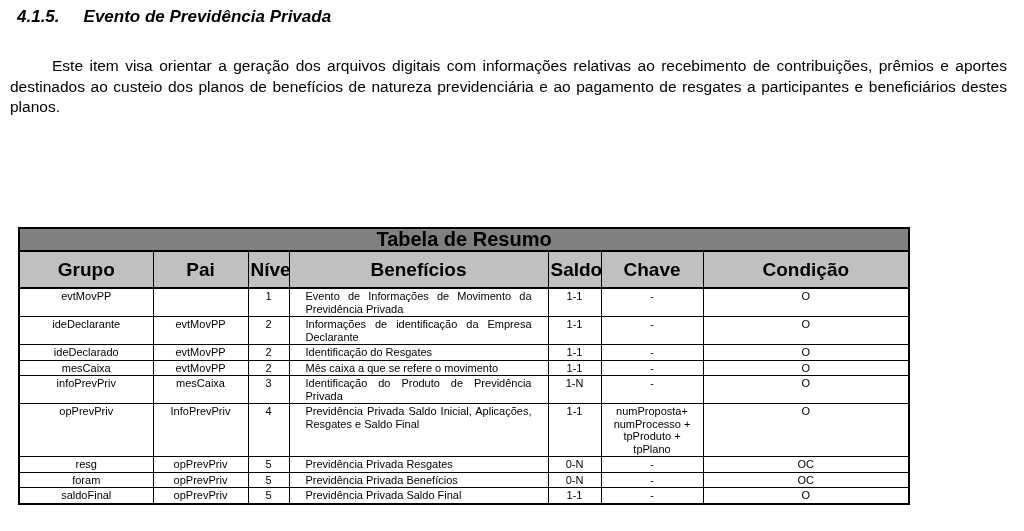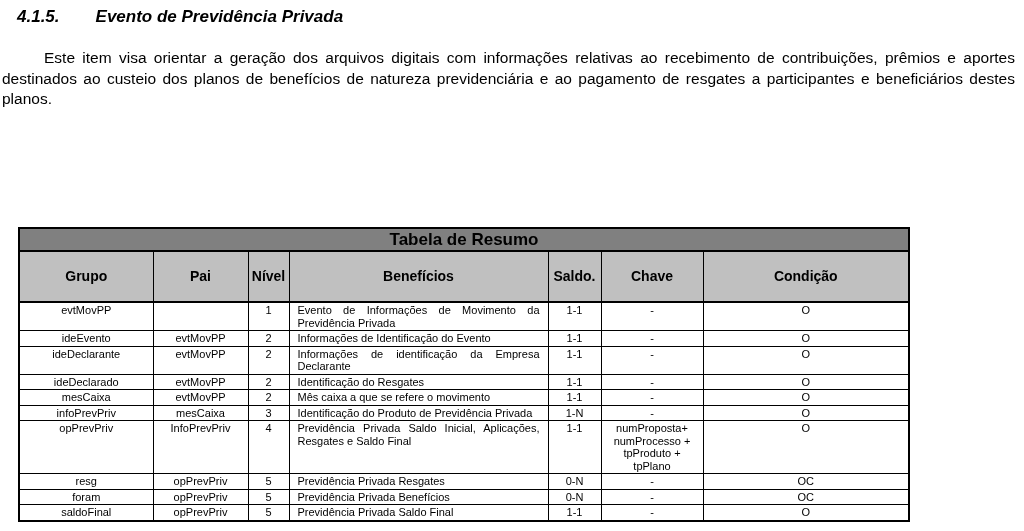--- a/index.html
+++ b/index.html
@@ -17,33 +17,33 @@
   .heading {
     position: absolute;
     top: 6px;
     left: 17px;
     font-size: 17px;
     line-height: 22px;
     font-weight: bold;
     font-style: italic;
     white-space: nowrap;
   }
-  .heading .num { margin-right: 36px; }
+  .heading .num { margin-right: 24px; }
 
   
   .bodytext {
     position: absolute;
     top: 48px;
     left: 2px;
     width: 1013px;
     font-size: 15.5px;
     line-height: 20.7px;
     text-align: justify;
   }
-  .bodytext p { margin: 0; text-indent: 42px; }
+  .bodytext p { margin: 8px; text-indent: 42px; }
   .bodytext p + p { margin-top: 11px; }
 
   
   .resume-table {
     position: absolute;
     top: 227px;
     left: 18px;
     width: 890px;
     border-collapse: collapse;
     table-layout: fixed;
@@ -51,45 +51,45 @@
     font-size: 11px;
   }
   .resume-table td, .resume-table th {
     border: 1px solid #000000;
     overflow: hidden;
   }
   .title-row td {
     background: #808080;
     text-align: center;
     font-weight: bold;
-    font-size: 17px;
+    font-size: 20px;
     height: 18px;
     line-height: 19px;
     border-bottom: 2px solid #000000;
   }
   .header-row th {
     background: #c0c0c0;
     text-align: center;
     font-weight: bold;
-    font-size: 14px;
+    font-size: 19px;
     height: 17px;
     line-height: 17px;
     border-bottom: 2px solid #000000;
-    padding: 16px 2px;
+    padding: 9px 2px;
   }
   .resume-table tbody td {
     vertical-align: top;
     text-align: center;
     line-height: 12.5px;
     padding: 1px 3px;
     height: 12px;
   }
   .resume-table tbody td.col-descricao {
     text-align: justify;
-    padding: 1px 8px;
+    padding: 1px 16px;
   }
   .resume-table tbody td.col-chave { white-space: pre-line; }
 </style>
 </head>
 <body>
 
 <div id="page">
 
   <div class="heading">
     <span class="num">4.1.5.</span><span>Evento de Previdência Privada</span>
@@ -127,29 +127,20 @@
         <tr>
           <td class="col-grupo">evtMovPP</td>
           <td class="col-pai"></td>
           <td class="col-nivel">1</td>
           <td class="col-descricao">Evento de Informações de Movimento da Previdência Privada</td>
           <td class="col-ocor">1-1</td>
           <td class="col-chave">-</td>
           <td class="col-condicao">O</td>
         </tr>
         <tr>
-          <td class="col-grupo">ideEvento</td>
-          <td class="col-pai">evtMovPP</td>
-          <td class="col-nivel">2</td>
-          <td class="col-descricao">Informações de Identificação do Evento</td>
-          <td class="col-ocor">1-1</td>
-          <td class="col-chave">-</td>
-          <td class="col-condicao">O</td>
-        </tr>
-        <tr>
           <td class="col-grupo">ideDeclarante</td>
           <td class="col-pai">evtMovPP</td>
           <td class="col-nivel">2</td>
           <td class="col-descricao">Informações de identificação da Empresa Declarante</td>
           <td class="col-ocor">1-1</td>
           <td class="col-chave">-</td>
           <td class="col-condicao">O</td>
         </tr>
         <tr>
           <td class="col-grupo">ideDeclarado</td>

